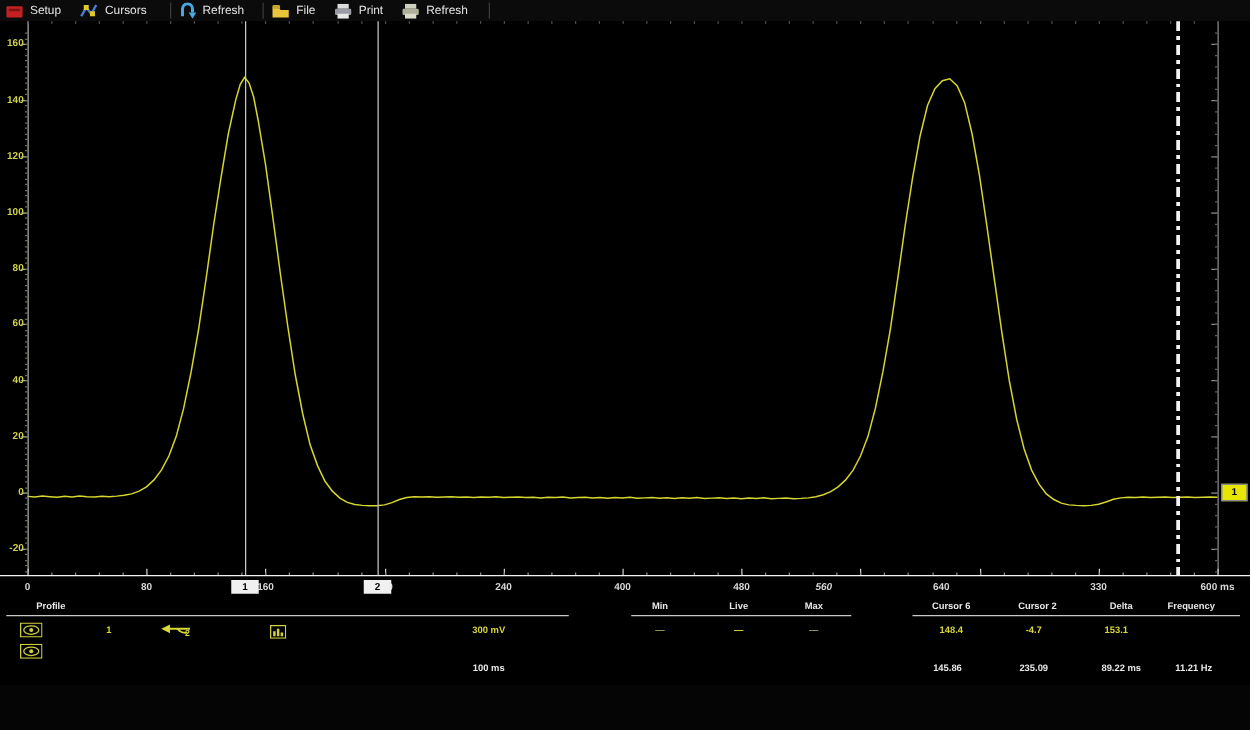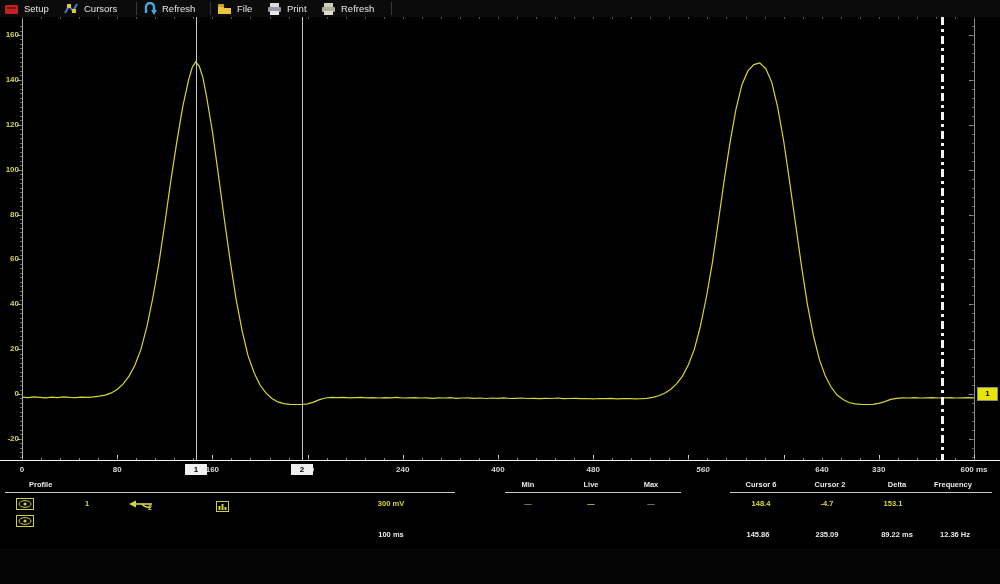--- a/index.html
+++ b/index.html
@@ -111,22 +111,22 @@
       <div class="ylab" style="left: 0px; top: 30px; position: absolute;">160</div>
     </div>
   <div id="x-labels">
       <div class="xlab" style="left: 22px; top: 465px; position: absolute;">0</div>
       <div class="xlab" style="left: 117.2px; top: 465px; position: absolute;">80</div>
       <div class="xlab" style="left: 212.4px; top: 465px; position: absolute;">160</div>
       <div class="xlab" style="left: 307.6px; top: 465px; position: absolute;">240</div>
       <div class="xlab" style="left: 402.8px; top: 465px; position: absolute;">240</div>
       <div class="xlab" style="left: 498px; top: 465px; position: absolute;">400</div>
       <div class="xlab" style="left: 593.2px; top: 465px; position: absolute;">480</div>
-      <div class="xlab" style="left: 703px; top: 465px; position: absolute; font-style: italic;">560</div>
-      <div class="xlab" style="left: 822px; top: 465px; position: absolute;">640</div>
+      <div class="xlab" style="left: 659px; top: 465px; position: absolute; font-style: italic;">560</div>
+      <div class="xlab" style="left: 753px; top: 465px; position: absolute;">640</div>
       <div class="xlab" style="left: 878.8px; top: 465px; position: absolute;">330</div>
       <div class="xlab" style="left: 974px; top: 465px; position: absolute;">600 ms</div>
     </div>
   <div id="tick-layer"></div>
 
   <div id="cursor1-line" class="cursor-line" style="left: 196px;"></div>
   <div id="cursor2-line" class="cursor-line" style="left: 302px;"></div>
   <div id="marker-line" style="left: 941px;"></div>
 
   <div id="cursor1-badge" class="cursor-badge" style="left: 196px;">1</div>
@@ -183,21 +183,21 @@
         <rect x="0.5" y="0.5" width="17" height="11" fill="none" stroke="#cfcf40"></rect>
         <ellipse cx="9" cy="6" rx="6" ry="3.4" fill="none" stroke="#cfcf40"></ellipse>
         <circle cx="9" cy="6" r="1.6" fill="#cfcf40"></circle>
       </svg>
   </div>
 
   <div class="pwhite" style="left:391px;top:530px;">100 ms</div>
   <div class="pwhite" style="left:758px;top:530px;">145.86</div>
   <div class="pwhite" style="left:827px;top:530px;">235.09</div>
   <div class="pwhite" style="left:897px;top:530px;">89.22 ms</div>
-  <div class="pwhite" style="left:955px;top:530px;">12.36 Hz</div>
+  <div class="pwhite" style="left:955px;top:530px;">11.21 Hz</div>
 
   <div id="toolbar">
 
     <div id="slider-dots"></div>
 
   </div>
 
 <div style="left: 17px; top: 438.875px; width: 5px; height: 1px; background: rgb(185, 185, 138); position: absolute;"></div>
     <div style="left: 969px; top: 438.875px; width: 5px; height: 1px; background: rgb(138, 138, 138); position: absolute;"></div>
     <div style="left: 17px; top: 394px; width: 5px; height: 1px; background: rgb(185, 185, 138); position: absolute;"></div>

